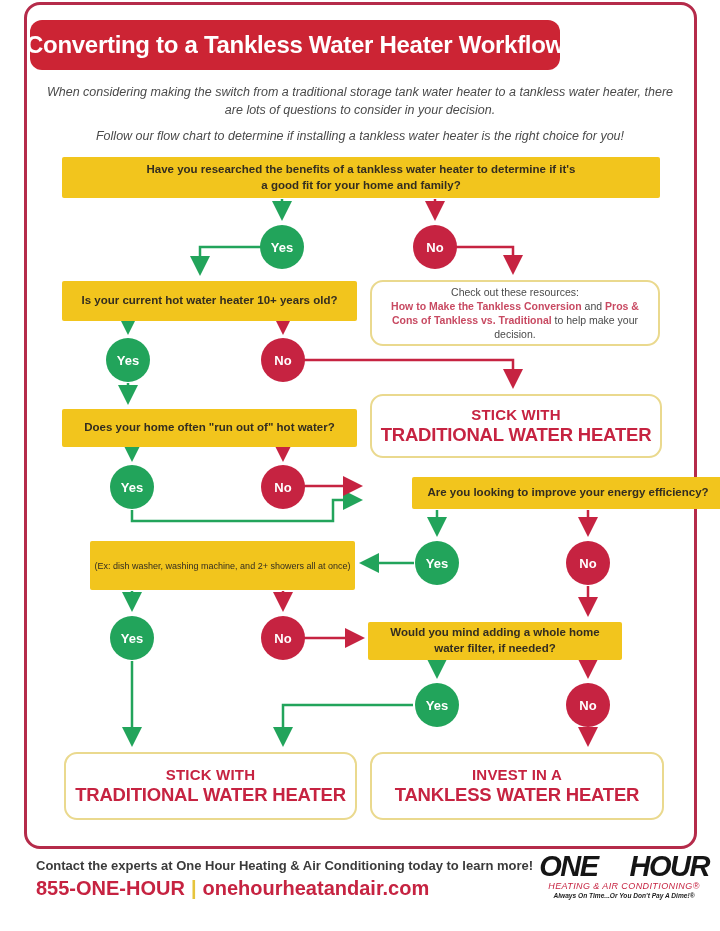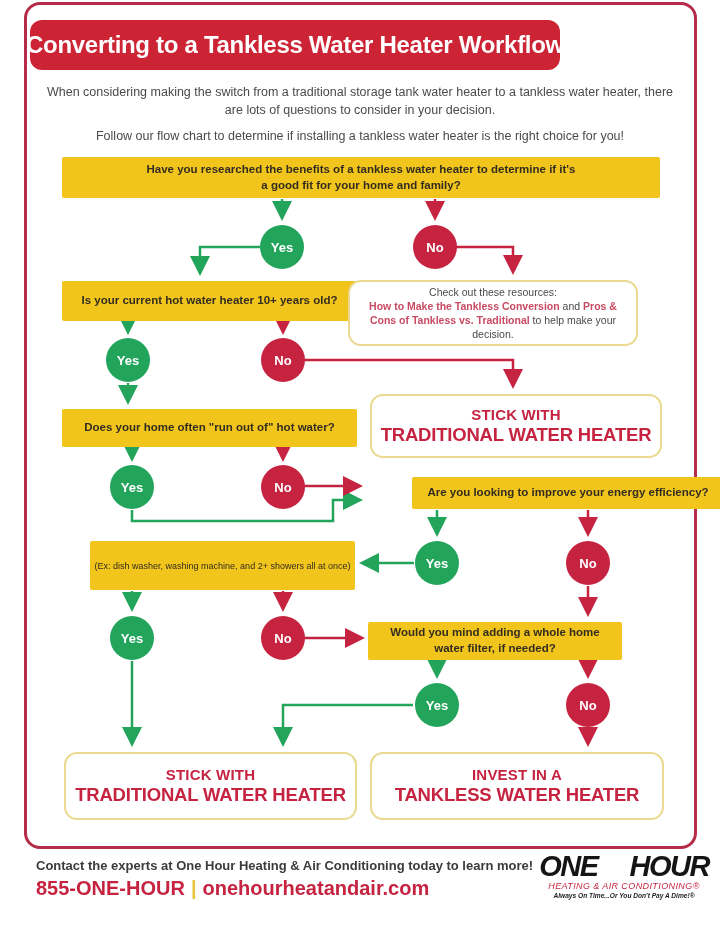--- a/index.html
+++ b/index.html
@@ -17,21 +17,21 @@
   .header{
     position:absolute;left:30px;top:20px;width:530px;height:50px;
     background:#cc2434;border-radius:12px;
     display:flex;align-items:center;justify-content:center;
   }
   .header .title{
     color:#ffffff;font-size:24px;font-weight:bold;letter-spacing:-0.3px;white-space:nowrap;
   }
   .intro{
     position:absolute;left:40px;top:84px;width:640px;text-align:center;
-    color:#4a4a4a;font-size:12.5px;line-height:1.4;font-weight:500;
+    color:#4a4a4a;font-size:12.5px;line-height:1.4;font-weight:500;font-style:italic;
   }
   .intro .p2{margin-top:9px;}
   
   .qbox{
     position:absolute;background:#f2c51d;border-radius:2px;
     display:flex;flex-direction:column;align-items:center;justify-content:center;
     text-align:center;color:#332d20;font-weight:bold;font-size:11.5px;line-height:1.35;
   }
   .qbox .qtext{display:block;}
   .qbox .qnote{display:block;font-size:9px;font-weight:normal;margin-top:1px;}
@@ -124,21 +124,21 @@
 </svg>
 
 <div class="qbox" style="left:62px;top:157px;width:598px;height:41px;">
   <span class="qtext" style="max-width:430px;">Have you researched the benefits of a tankless water heater to determine if it's a good fit for your home and family?</span>
 </div>
 
 <div class="qbox" style="left:62px;top:281px;width:295px;height:40px;">
   <span class="qtext">Is your current hot water heater 10+ years old?</span>
 </div>
 
-<div class="resources" style="left:348px;top:280px;width:290px;height:66px;">
+<div class="resources" style="left:370px;top:280px;width:290px;height:66px;">
   <span><span>Check out these resources:</span><br>
   <span class="link">How to Make the Tankless Conversion</span><span> and </span><span class="link">Pros &amp; Cons of Tankless vs. Traditional</span><span> to help make your decision.</span></span>
 </div>
 
 <div class="result" style="left:370px;top:394px;width:288px;height:60px;">
   <div class="l1">STICK WITH</div>
   <div class="l2">TRADITIONAL WATER HEATER</div>
 </div>
 
 <div class="qbox" style="left:62px;top:409px;width:295px;height:38px;">

